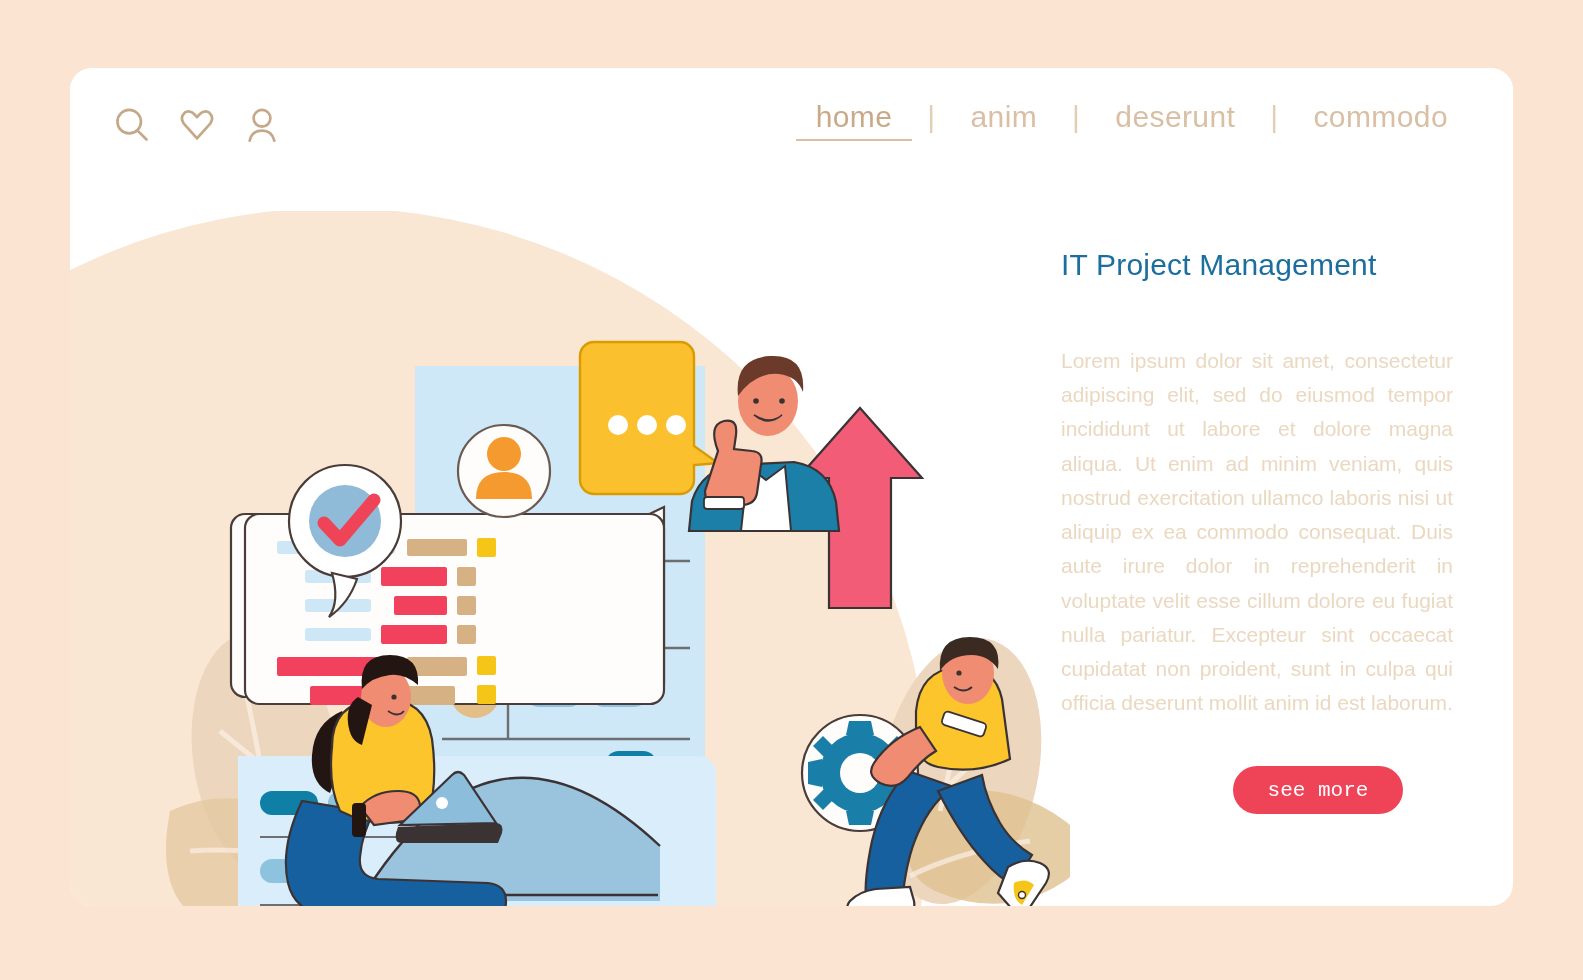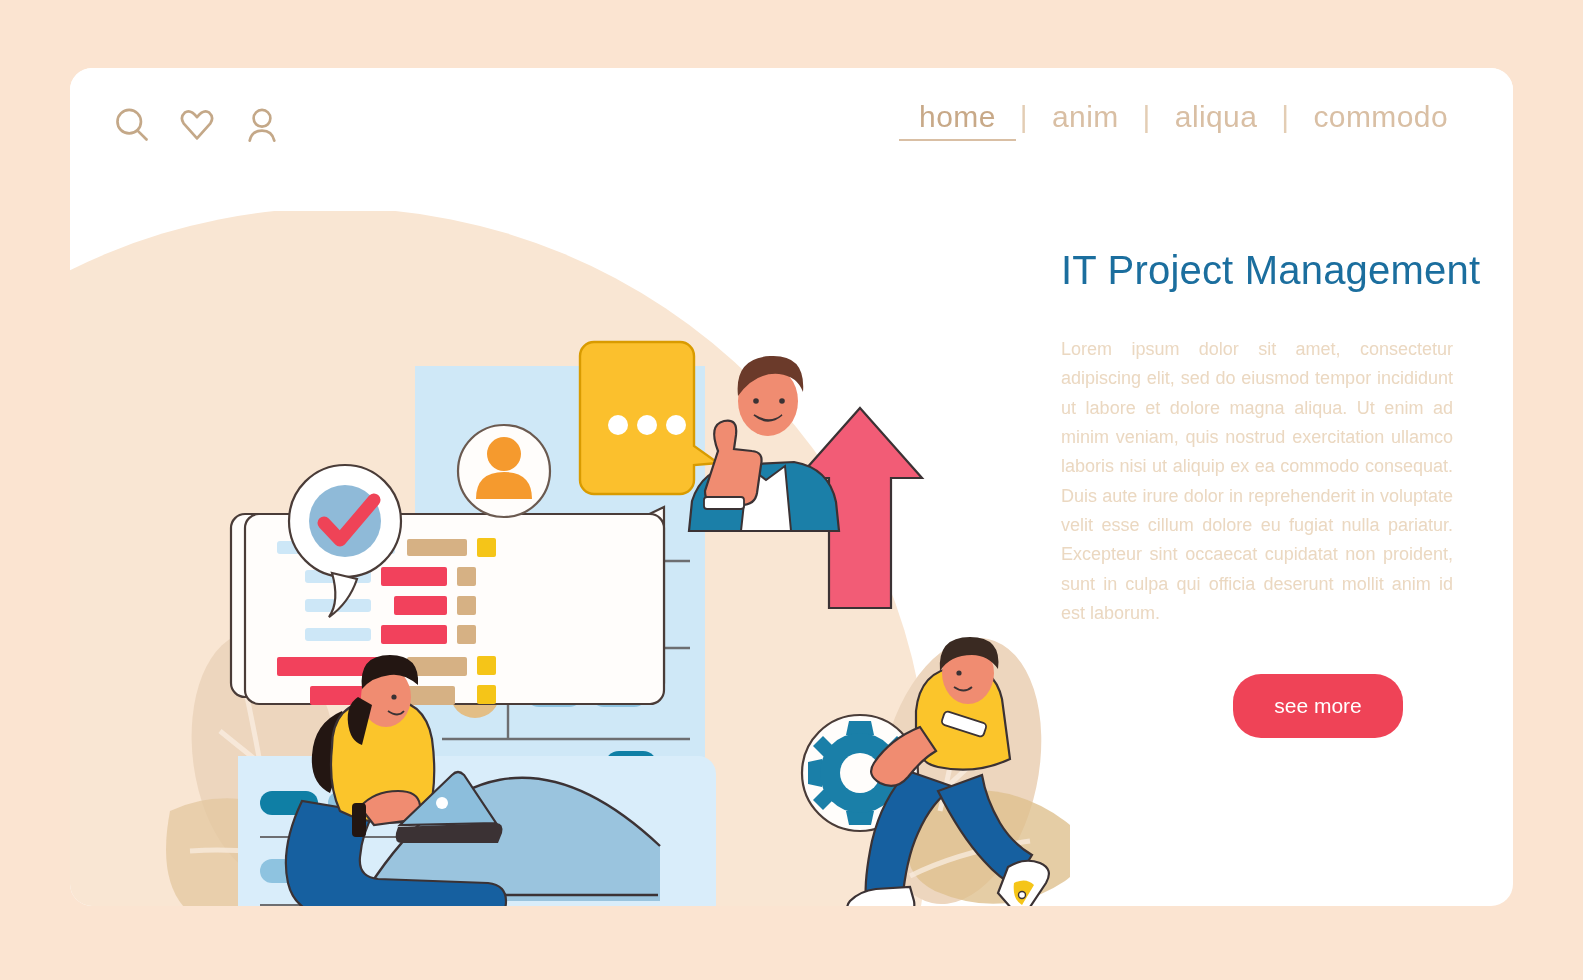--- a/index.html
+++ b/index.html
@@ -22,47 +22,47 @@
   
   .top-nav{
     position:absolute;left:0;top:0;width:100%;height:143px;
     background:#FFFFFF;z-index:30;
   }
   .nav-icons{
     position:absolute;left:43px;top:38px;display:flex;gap:27px;align-items:center;
   }
   .nav-icon{width:38px;height:38px;display:block;}
   .nav-links{
-    position:absolute;right:45px;top:32px;display:flex;align-items:baseline;gap:4px;
+    position:absolute;right:45px;top:32px;display:flex;align-items:baseline;gap:15px;
     font-size:30px;color:#D9BFA4;letter-spacing:.4px;
   }
   .nav-link{padding:0 20px;cursor:pointer;color:#D9BFA4;}
   .nav-link.active{color:#C8A988;border-bottom:2px solid #D9BFA4;padding-bottom:5px;}
   .nav-sep{color:#E3CDB4;font-weight:300;font-size:30px;}
   
   .hero-circle{
     position:absolute;left:-330px;top:140px;width:1190px;height:1190px;
     border-radius:50%;background:#F9E6D3;z-index:1;
   }
   
   .content-col{
     position:absolute;right:60px;top:180px;width:392px;z-index:25;
   }
   .hero-title{
-    font-size:40px;color:#1B6E9E;margin:0 0 42px 0;font-weight:400;
+    font-size:30px;color:#1B6E9E;margin:0 0 62px 0;font-weight:400;
     letter-spacing:.2px;white-space:nowrap;
   }
   .hero-body{
-    font-size:18px;line-height:1.63;color:#EBD8C1;text-align:justify;margin:0;
+    font-size:21px;line-height:1.63;color:#EBD8C1;text-align:justify;margin:0;
   }
   .see-more-btn{
     margin-top:46px;margin-left:172px;
-    width:170px;height:64px;border:none;border-radius:28px;
+    width:170px;height:48px;border:none;border-radius:28px;
     background:#EF4357;color:#FFFFFF;font-size:21px;
-    font-family:Liberation Sans, sans-serif;cursor:pointer;display:block;
+    font-family:Liberation Mono, monospace;cursor:pointer;display:block;
   }
   
   .illustration{
     position:absolute;left:0px;top:143px;width:1000px;height:695px;z-index:20;
   }
   .illustration svg{display:block;}
 </style>
 </head>
 <body>
 
@@ -300,21 +300,21 @@
               <path d="M6 31 q2 -9 11 -9 q9 0 11 9"></path>
           </svg>
         </span>
       </div>
 
       <div class="nav-links">
         <span class="nav-link active">home</span>
         <span class="nav-sep">|</span>
         <span class="nav-link">anim</span>
         <span class="nav-sep">|</span>
-        <span class="nav-link">aliqua</span>
+        <span class="nav-link">deserunt</span>
         <span class="nav-sep">|</span>
         <span class="nav-link">commodo</span>
       </div>
 
     </div>
 
   </div>
 </div>
 
 </body></html>

